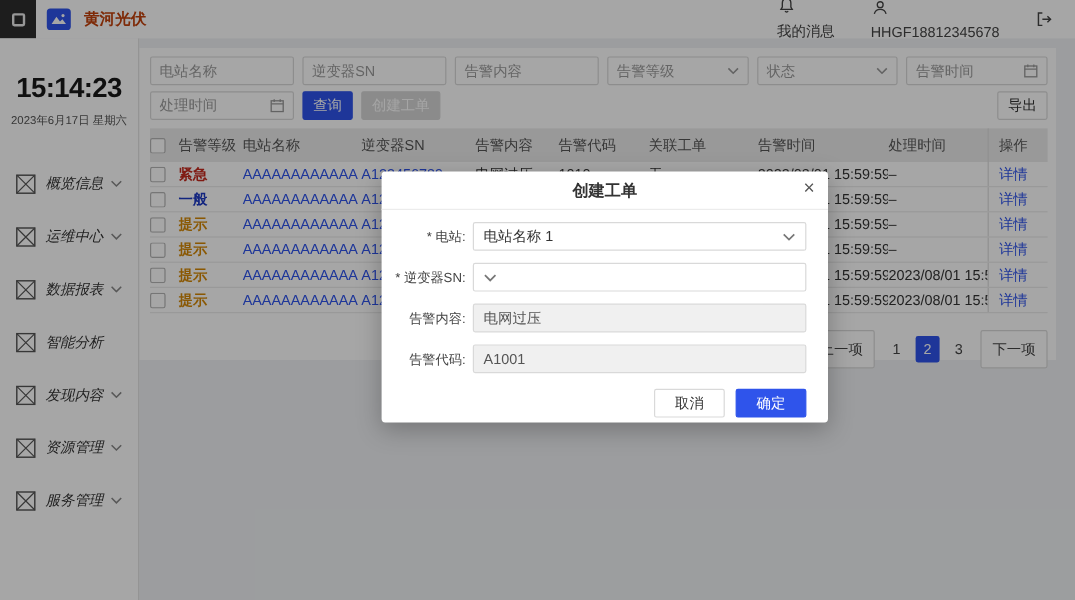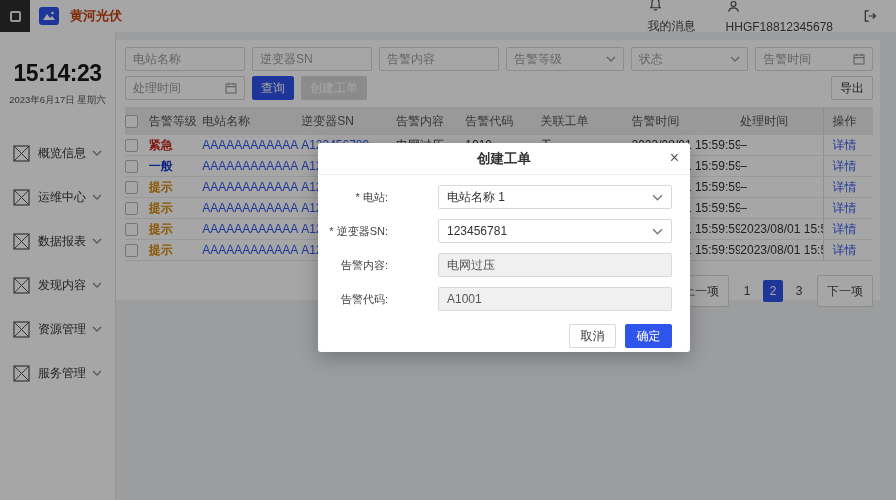--- a/index.html
+++ b/index.html
@@ -17,21 +17,21 @@
   .bell-wrap { position:relative; width:15px; height:15px; }
   .bell-dot { position:absolute; right:-1px; top:-2px; width:5px; height:5px; background:#e02020; border-radius:50%; }
 
   
   .sidebar { position:absolute; left:0; top:32px; bottom:0; width:116px; background:#fff; border-right:1px solid #e4e4e4; z-index:1; }
   .clock { text-align:center; font-size:23px; font-weight:bold; color:#1a1a1a; margin-top:28px; letter-spacing:-0.5px; }
   .date { text-align:center; font-size:9.5px; color:#555; margin-top:7px; }
   .menu { margin-top:24px; }
   .side-item { height:44px; display:flex; align-items:center; padding:0 13px; cursor:pointer; }
   .sicon { width:17px; height:17px; flex:none; display:flex; }
-  .slabel { font-size:12px; color:#333; margin-left:8px; flex:1; }
+  .slabel { font-size:12px; color:#333; margin-left:8px; flex:1;font-style:italic; }
   .side-item .chev { flex:none; }
 
   
   .content { position:absolute; left:116px; top:32px; right:0; bottom:0; }
   .panel { position:absolute; left:0; top:8px; right:16px; height:260px; background:#fff; padding:7px 7px 0 9px; }
 
   .filt-row { display:flex; gap:7px; margin-bottom:5px; align-items:center; }
   .f-input, .f-select, .f-date { width:120px; height:24px; border:1px solid #d9d9d9; border-radius:2px; background:#fff; font-size:12px; display:flex; align-items:center; padding:0 7px; color:#333; }
   input.f-input { outline:none; }
   input.f-input::placeholder { color:#9b9b9b; }
@@ -63,28 +63,28 @@
   .pbtn { height:32px; border:1px solid #d9d9d9; border-radius:2px; background:#fff; display:flex; align-items:center; padding:0 9px; cursor:pointer; }
   .pnum { min-width:20px; height:22px; display:flex; align-items:center; justify-content:center; border-radius:2px; cursor:pointer; }
   .pnum.active { background:var(--primary); color:#fff; }
 
   
   .mask { position:absolute; inset:0; background:rgba(0,0,0,0.35); z-index:40; }
   .modal { position:absolute; left:318px; top:143px; width:372px; height:209px; background:#fff; border-radius:3px; z-index:50; box-shadow:0 6px 20px rgba(0,0,0,0.25); }
   .m-head { height:32px; border-bottom:1px solid #ececec; position:relative; display:flex; align-items:center; justify-content:center; }
   .m-title { font-size:13.5px; font-weight:bold; color:#333; }
   .m-close { position:absolute; right:11px; top:5px; font-size:16px; color:#555; cursor:pointer; line-height:1.2; }
-  .m-row { display:flex; align-items:center; margin-top:10px; padding:0 18px 0 8px;gap:44px; }
+  .m-row { display:flex; align-items:center; margin-top:10px; padding:0 18px 0 8px; }
   .m-row:first-of-type { margin-top:8px; }
   .m-label { width:62px; text-align:right; font-size:11px; color:#444; margin-right:6px; white-space:nowrap; flex:none; }
   .m-select, .m-input { flex:1; height:24px; border:1px solid #d9d9d9; border-radius:2px; font-size:12px; display:flex; align-items:center; padding:0 8px; background:#fff; }
   .m-select span { flex:1; }
   .m-input.disabled { background:#f0f0f0; color:#555; }
   .m-foot { display:flex; justify-content:flex-end; gap:9px; margin-top:13px; padding-right:18px; }
-  .m-foot .btn { width:47px; padding:0; text-align:center; }
+  .m-foot .btn { width:59px; padding:0; text-align:center; }
   svg { display:block; }
 </style>
 </head>
 <body>
 
 <div class="topbar">
   <div class="dark-tile">
       <span></span>
     </div>
   <div class="logo">
@@ -155,20 +155,32 @@
             <rect x="1" y="1" width="15" height="15" fill="none" stroke="#555" stroke-width="1.2"></rect>
             <path d="M1 1 L16 16 M16 1 L1 16" stroke="#555" stroke-width="1"></path>
           </svg>
     </span>
     <span class="slabel">数据报表</span>
     <svg class="chev" width="10" height="6" viewBox="0 0 10 6">
           <path d="M1 1 L5 5 L9 1" fill="none" stroke="#888" stroke-width="1.3"></path>
         </svg>
   </div>
 
+  <div class="side-item">
+    <span class="sicon">
+      <svg width="17" height="17" viewBox="0 0 17 17">
+            <rect x="1" y="1" width="15" height="15" fill="none" stroke="#555" stroke-width="1.2"></rect>
+            <path d="M1 1 L16 16 M16 1 L1 16" stroke="#555" stroke-width="1"></path>
+          </svg>
+    </span>
+    <span class="slabel">智能分析</span>
+    <svg class="chev" width="10" height="6" viewBox="0 0 10 6" style="visibility: hidden;">
+          <path d="M1 1 L5 5 L9 1" fill="none" stroke="#888" stroke-width="1.3"></path>
+        </svg>
+  </div>
 
 
   <div class="side-item">
     <span class="sicon">
       <svg width="17" height="17" viewBox="0 0 17 17">
             <rect x="1" y="1" width="15" height="15" fill="none" stroke="#555" stroke-width="1.2"></rect>
             <path d="M1 1 L16 16 M16 1 L1 16" stroke="#555" stroke-width="1"></path>
           </svg>
     </span>
     <span class="slabel">发现内容</span>
@@ -400,21 +412,20 @@
     <div class="m-select">
       <span>电站名称 1</span>
       <svg width="11" height="7" viewBox="0 0 10 6">
           <path d="M1 1 L5 5 L9 1" fill="none" stroke="#777" stroke-width="1.3"></path>
         </svg>
     </div>
   </div>
   <div class="m-row">
     <span class="m-label">* 逆变器SN:</span>
     <div class="m-select">
-      <span>123456781</span>
       <svg width="11" height="7" viewBox="0 0 10 6">
           <path d="M1 1 L5 5 L9 1" fill="none" stroke="#777" stroke-width="1.3"></path>
         </svg>
     </div>
   </div>
   <div class="m-row">
     <span class="m-label">告警内容:</span>
     <div class="m-input disabled">电网过压</div>
   </div>
   <div class="m-row">

